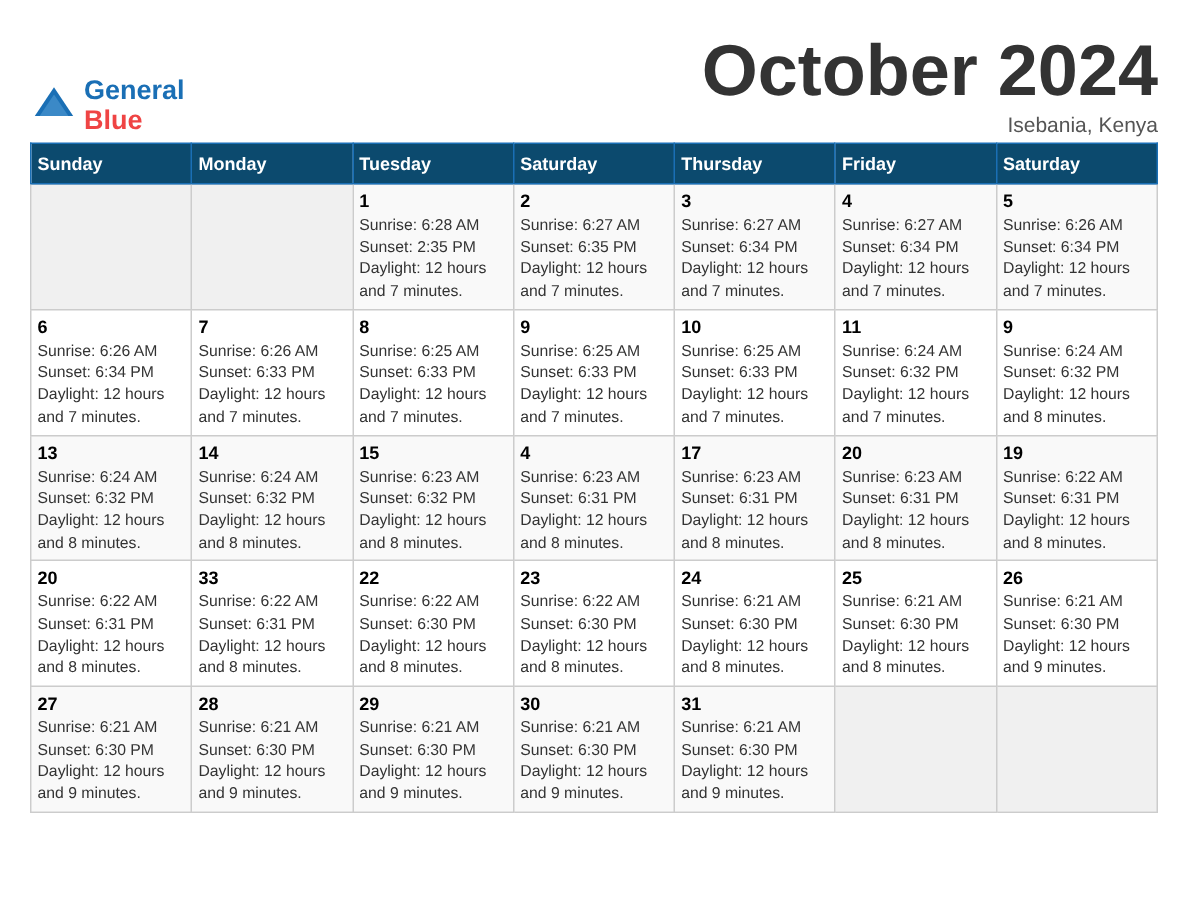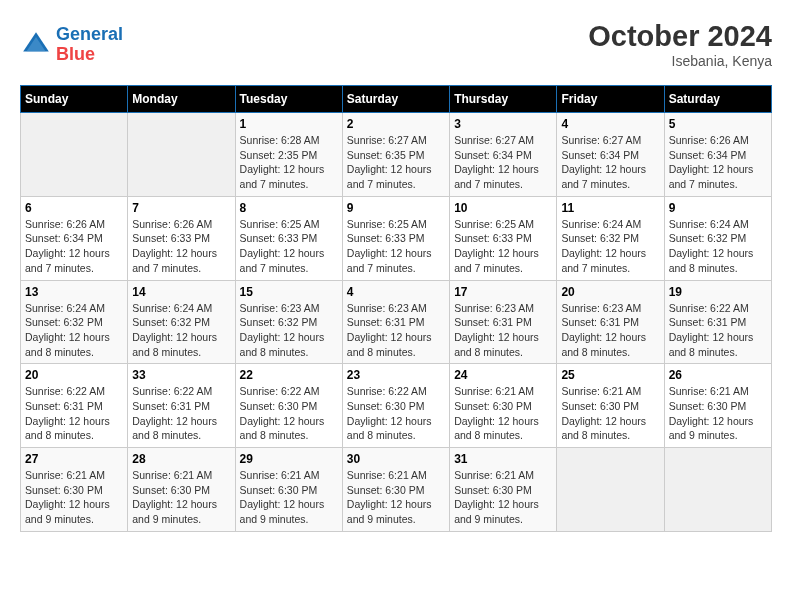--- a/index.html
+++ b/index.html
@@ -6,22 +6,22 @@
     body {
       font-family: Arial, sans-serif;
       background: #fff;
       width: 792px;
       min-height: 612px;
       padding: 20px;
     }
     .header {
       display: flex;
       justify-content: space-between;
-      align-items: center;
-      margin-bottom: 16px;
+      align-items: flex-end;
+      margin-bottom: 4px;
     }
     .logo {
       display: flex;
       align-items: center;
       gap: 4px;
     }
     .logo-text {
       font-size: 18px;
       font-weight: bold;
       color: #333;
@@ -31,36 +31,36 @@
       color: #1a6fb5;
     }
     .logo-icon {
       width: 32px;
       height: 32px;
     }
     .month-title {
       text-align: right;
     }
     .month-title h1 {
-      font-size: 29px;
+      font-size: 48px;
       font-weight: bold;
       color: #333;
     }
     .month-title h2 {
       font-size: 14px;
       font-weight: normal;
       color: #555;
     }
     table {
       width: 100%;
       border-collapse: collapse;
       font-size: 11px;
     }
     thead th {
-      background-color: #000000;
+      background-color: #0c4a6e;
       color: #fff;
       padding: 6px 4px;
       text-align: left;
       font-size: 12px;
       font-weight: bold;
       border: 1px solid #1a6fb5;
     }
     tbody td {
       border: 1px solid #ccc;
       padding: 4px;

